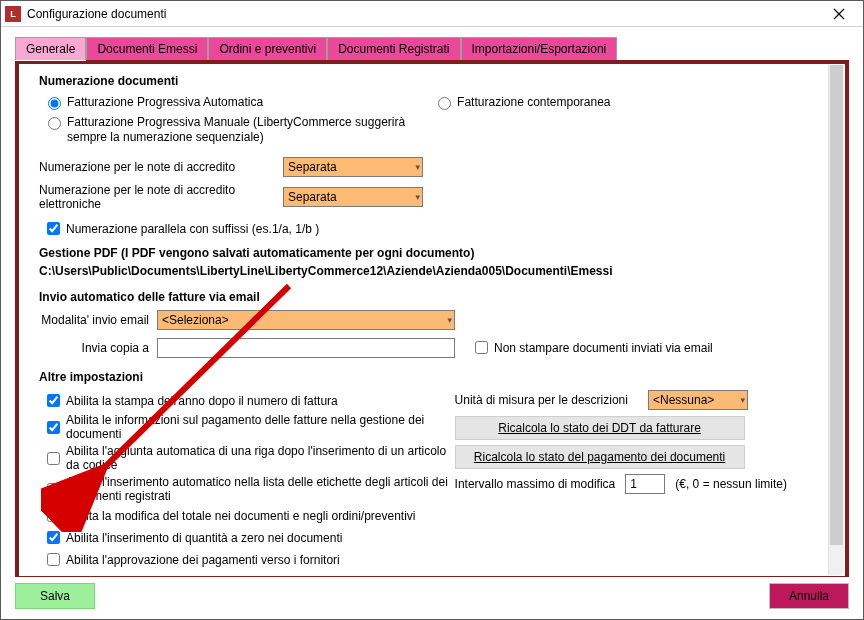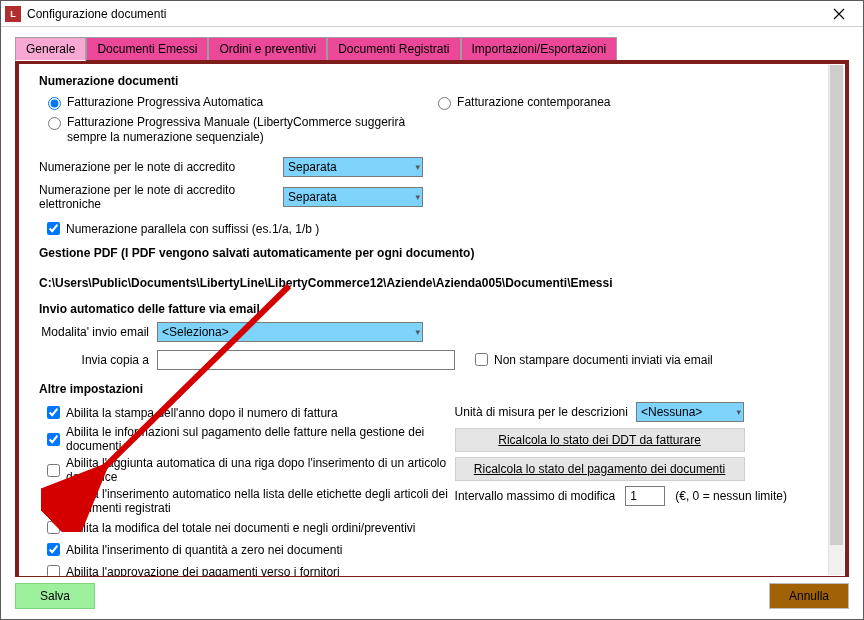--- a/index.html
+++ b/index.html
@@ -97,21 +97,21 @@
   .row{display:flex;align-items:center;margin:2px 0;}
   .radio, .checkbox{
     display:flex;align-items:center;
     font-size:12px;
     margin:2px 0 3px 4px;
   }
   .radio input,.checkbox input{margin-right:6px;}
   .combo{
     border:1px solid #7a7a7a;
     height:20px;
-    background:#7dd3fc;
+    background:#fdba74;
     display:inline-flex;align-items:center;justify-content:space-between;
     padding:0 2px 0 4px;
     font-size:12px;
     cursor:pointer;
   }
   .combo .arrow{font-size:9px;color:#555;margin-left:6px;}
   .textinput{
     border:1px solid #7a7a7a;
     height:20px;
     background:#fff;
@@ -130,21 +130,21 @@
     text-align:center;
     font-size:12px;
     margin:5px 0;
     width:290px;
     cursor:pointer;
     text-decoration:underline;
   }
   .btn-footer{
     width:80px;height:26px;
     border:1px solid #bdbdbd;
-    background:#a16207;
+    background:#be185d;
     font-size:12px;
     cursor:pointer;
     display:flex;align-items:center;justify-content:center;
   }
   .btn-footer.save{background:#9cf09c;border-color:#7cd67c}
   .footer{
     display:flex;align-items:center;
     padding:6px 14px 10px 14px;
   }
   .footer .spacer{flex:1}
@@ -224,28 +224,28 @@
         </div>
 
         <label class="checkbox" style="margin-top:8px">
           <input type="checkbox" checked="" style="">
           <span>Numerazione parallela con suffissi (es.1/a, 1/b )</span>
         </label>
       </div>
 
       <div class="section" style="margin-top:8px">
         <div class="group-title">Gestione PDF (I PDF vengono salvati automaticamente per ogni documento)</div>
-        <div style="font-weight:bold;margin-top:16px;font-size:12px">C:\Users\Public\Documents\LibertyLine\LibertyCommerce12\Aziende\Azienda005\Documenti\Emessi</div>
+        <div style="font-weight:bold;margin-top:4px;font-size:12px">C:\Users\Public\Documents\LibertyLine\LibertyCommerce12\Aziende\Azienda005\Documenti\Emessi</div>
       </div>
 
       <div class="section" style="margin-top:12px">
         <div class="group-title">Invio automatico delle fatture via email</div>
         <div class="row" style="margin-top:6px">
           <span style="width:110px;text-align:right;margin-right:8px">Modalita' invio email</span>
-          <div class="combo" style="width:266px">
+          <div class="combo" style="width:298px">
             <span>&lt;Seleziona&gt;</span>
             <span class="arrow">▾</span>
           </div>
         </div>
         <div class="row" style="margin-top:6px">
           <span style="width:110px;text-align:right;margin-right:8px">Invia copia a</span>
           <input class="textinput" style="width: 298px;" value="">
           <label class="checkbox" style="margin-left:16px">
             <input type="checkbox" style="">
             <span>Non stampare documenti inviati via email</span>
@@ -282,21 +282,21 @@
                   <span>Abilita l'inserimento di quantità a zero nei documenti</span>
                 </label>
             <label class="checkbox">
                   <input type="checkbox" style="">
                   <span>Abilita l'approvazione dei pagamenti verso i fornitori</span>
                 </label>
           </div>
           <div class="right-col">
             <div class="row" style="margin-bottom:6px">
               <span>Unità di misura per le descrizioni</span>
-              <div class="combo" style="width:108px;margin-left:8px">
+              <div class="combo" style="width:100px;margin-left:20px">
                 <span>&lt;Nessuna&gt;</span>
                 <span class="arrow">▾</span>
               </div>
             </div>
             <div class="btn-gray">Ricalcola lo stato dei DDT da fatturare</div>
             <div class="btn-gray">Ricalcola lo stato del pagamento dei documenti</div>
             <div class="row" style="margin-top:0">
               <span>Intervallo massimo di modifica</span>
               <input class="textinput" style="width: 40px; margin: 0px 10px;" value="1">
               <span>(€, 0 = nessun limite)</span>

